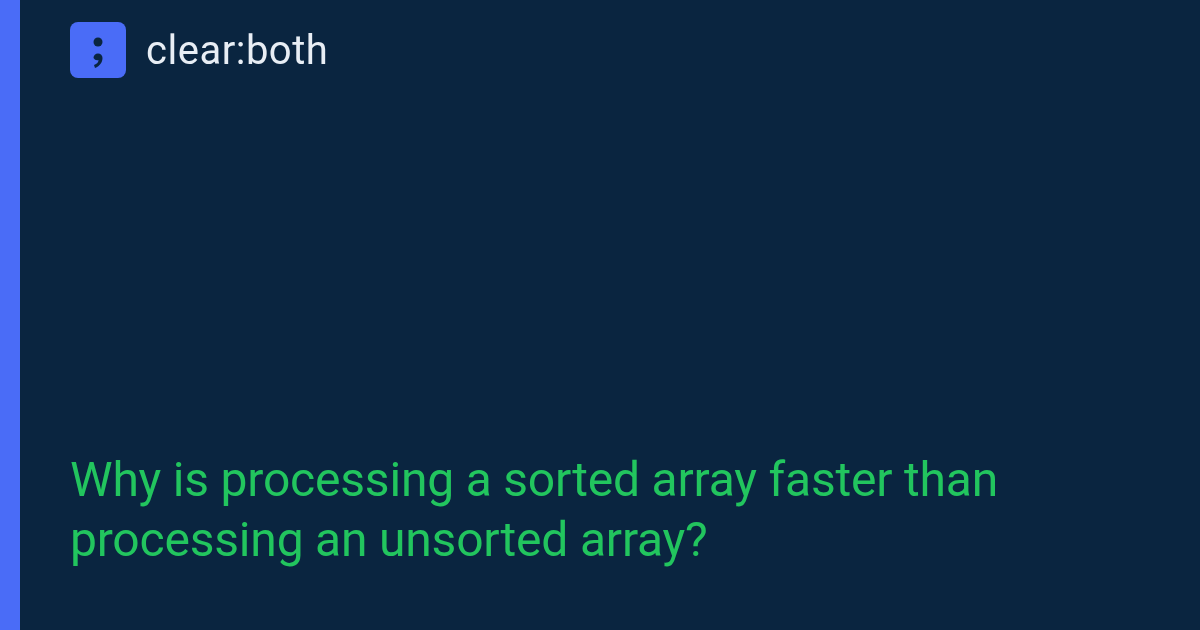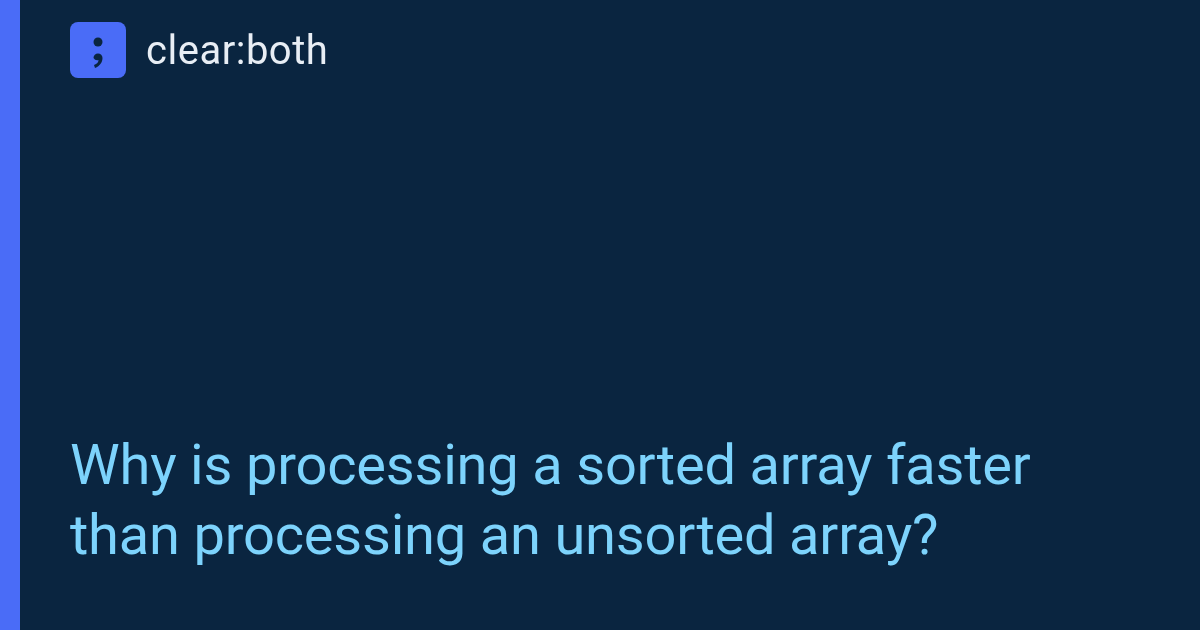--- a/index.html
+++ b/index.html
@@ -47,22 +47,22 @@
     position: relative;
   }
   .logo-icon svg { display: block; }
   .logo-text {
     color: #e8eef5;
     font-size: 40px;
     font-weight: 400;
     letter-spacing: 0.5px;
   }
   .headline {
-    color: #7dd3fc;
-    font-size: 56px;
+    color: #22c55e;
+    font-size: 48px;
     font-weight: 400;
     line-height: 1.25;
     letter-spacing: -0.2px;
   }
 </style>
 </head>
 <body>
 
 <div class="accent-bar"></div>
 

